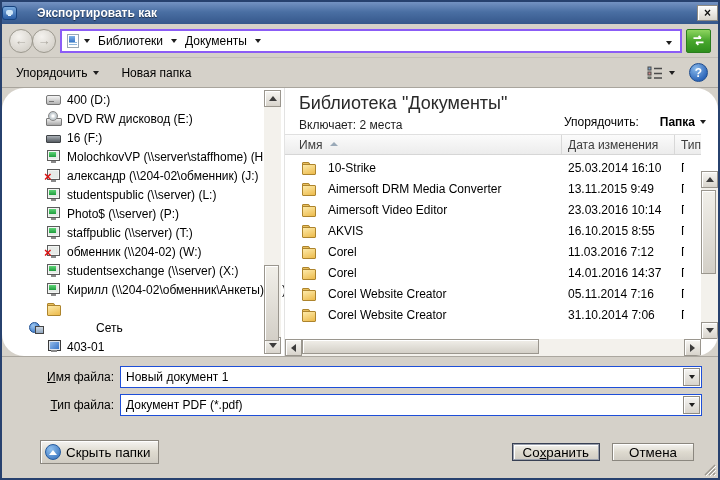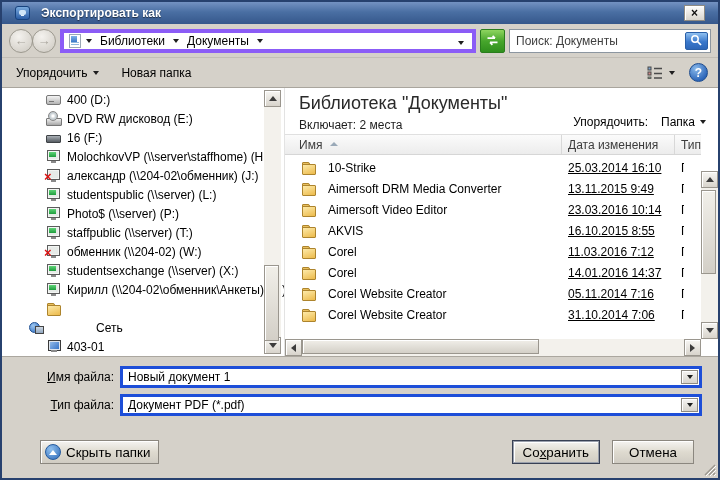--- a/index.html
+++ b/index.html
@@ -1,50 +1,50 @@
 <!DOCTYPE html>
 <html><head>
 <meta charset="utf-8">
 <style>
   html,body{margin:0;padding:0;background:#fff;}
   body{font-family:"Liberation Sans",sans-serif;font-size:12px;color:#000;}
   *{box-sizing:border-box;}
   .dialog{width:720px;height:480px;border:2px solid #27416e;background:#d5d1c9;display:flex;flex-direction:column;position:relative;}
 
   
-  .titlebar{height:22px;background:linear-gradient(#7492c2 0%,#4a6fa3 45%,#35578b 100%);display:flex;align-items:center;padding:0 13px;gap:11px;flex:0 0 auto;}
+  .titlebar{height:22px;background:linear-gradient(#7492c2 0%,#4a6fa3 45%,#35578b 100%);display:flex;align-items:center;padding:0 0;gap:20px;flex:0 0 auto;}
   .appico{width:15px;height:14px;border-radius:3px;background:linear-gradient(#79aade,#2b5ea6);border:1px solid #16427e;position:relative;flex:0 0 15px;}
   .appico::after{content:"";position:absolute;left:3px;top:3px;width:7px;height:5px;border-radius:2px;background:#cfe6f8;box-shadow:0 3px 0 -2px #e9f3fb;}
   .title{flex:1;color:#fff;font-weight:bold;text-shadow:0 1px 1px rgba(0,0,0,.55);white-space:nowrap;}
   .closebtn{width:21px;height:16px;background:linear-gradient(#fdfdfc,#d9d5cd);border:1px solid #8e8a82;box-shadow:inset 1px 1px 0 #fff;display:flex;align-items:center;justify-content:center;font-weight:bold;font-size:12px;line-height:1;color:#111;}
 
   
   .navrow{height:34px;display:flex;align-items:center;padding:0 7px;gap:4px;border-bottom:1px solid #c2beb6;flex:0 0 auto;}
   .navcirc{width:24px;height:24px;border-radius:50%;border:1px solid #9c998f;background:radial-gradient(circle at 40% 30%,#f4f2ee,#ccc8c0);display:flex;align-items:center;justify-content:center;color:#aaa69d;font-size:13px;flex:0 0 24px;}
   .navcirc.fwd{margin-left:-5px;}
-  .addrbar{flex:1;height:24px;background:#fff;border:4px solid #8b5cf6;display:flex;align-items:center;padding:0 5px;gap:5px;overflow:hidden;}
+  .addrbar{flex:1;height:24px;background:#fff;border:2px solid #8b5cf6;display:flex;align-items:center;padding:0 5px;gap:5px;overflow:hidden;}
   .addrico{width:12px;height:14px;background:#fff;border:1px solid #9aa7b5;position:relative;flex:0 0 12px;}
   .addrico::before{content:"";position:absolute;left:1px;bottom:2px;width:8px;height:1px;background:#8fb6dd;box-shadow:0 -2px 0 #8fb6dd;}
   .addrico::after{content:"";position:absolute;left:1px;top:1px;width:6px;height:6px;background:linear-gradient(#7fb2e8,#3a78c8);}
   .tri-dd{width:0;height:0;border-left:3px solid transparent;border-right:3px solid transparent;border-top:4px solid #1e1e1e;display:inline-block;}
   .crumb{padding:2px 3px;white-space:nowrap;}
   .addr-hist{margin-left:auto;padding:0 3px;}
   .refreshbtn{width:25px;height:24px;border:1px solid #2a7d1d;border-radius:2px;background:linear-gradient(#8ed55f,#47a62c 50%,#2f8f1d);display:flex;align-items:center;justify-content:center;flex:0 0 25px;}
   .searchbox{width:202px;height:24px;background:#fff;border:1px solid #8c96a0;position:relative;display:flex;align-items:center;flex:0 0 202px;}
   .searchbox input{border:0;outline:0;background:transparent;font:12px "Liberation Sans",sans-serif;color:#3f3f3f;padding:0 26px 0 6px;width:100%;}
   .searchbtn{position:absolute;right:2px;top:2px;bottom:2px;width:23px;border:1px solid #2a5fa8;border-radius:2px;background:linear-gradient(#8fc0f0,#3a78cc 55%,#2d66b8);display:flex;align-items:center;justify-content:center;}
 
   
   .toolbar{height:30px;display:flex;align-items:center;padding:0 10px;gap:14px;border-bottom:1px solid #a9a59d;flex:0 0 auto;}
   .tbitem{display:flex;align-items:center;gap:6px;padding:3px 4px;white-space:nowrap;}
   .tb-right{margin-left:auto;display:flex;align-items:center;gap:10px;}
   .helpbtn{width:19px;height:19px;border-radius:50%;background:radial-gradient(circle at 35% 28%,#8ab9ea,#2b64b8 75%);border:1px solid #1d4c8f;color:#fff;font-weight:bold;font-size:12px;display:flex;align-items:center;justify-content:center;}
 
   
-  .content{flex:1;display:flex;background:#fff;overflow:hidden;position:relative;}
+  .content{flex:1;display:flex;background:#fff;overflow:hidden;position:relative;border-radius:22px;}
 
   .tree{width:282px;flex:0 0 282px;position:relative;overflow:hidden;padding-top:2px;}
   .titem{height:19px;display:flex;align-items:center;white-space:nowrap;}
   .titem.lvl2{padding-left:44px;}
   .titem.lvl1{padding-left:27px;gap:46px;}
   .tico{position:relative;width:16px;height:15px;flex:0 0 16px;margin-right:5px;}
   .ic-drive::before{content:"";position:absolute;left:0;top:3px;width:13px;height:8px;border:1px solid #777;border-radius:2px;background:linear-gradient(#f4f4f4,#b5b5b5);}
   .ic-drive::after{content:"";position:absolute;left:3px;top:9px;width:5px;height:1px;background:#777;}
   .ic-dvd::before{content:"";position:absolute;left:0;top:7px;width:14px;height:6px;border:1px solid #777;border-radius:1px;background:linear-gradient(#eee,#a8a8a8);}
   .ic-dvd::after{content:"";position:absolute;left:2px;top:0;width:8px;height:8px;border-radius:50%;border:1px solid #888;background:radial-gradient(circle at 50% 50%,#fff 15%,#cfd6da 45%,#a8b1b6);}
@@ -70,53 +70,53 @@
   .vscroll{position:absolute;top:2px;bottom:2px;width:17px;background:#f3f1ec;z-index:5;display:flex;flex-direction:column;justify-content:space-between;}
   .vscroll .mid{flex:1;position:relative;}
   .tree .vscroll{right:3px;}
 
   .filepane{flex:1;position:relative;border-left:1px solid #e3e3e3;display:flex;flex-direction:column;overflow:hidden;}
   .panehead{padding:5px 12px 2px 14px;display:flex;flex:0 0 auto;}
   .libtitle{font-size:18px;color:#2a2a2a;white-space:nowrap;}
   .includes{margin-top:4px;color:#1e1e1e;}
   .includes b{font-weight:normal;}
   .arrange{margin-left:auto;margin-top:18px;display:flex;align-items:center;gap:5px;white-space:nowrap;}
-  .arrange .val{margin-left:8px;}
+  .arrange .val{margin-left:16px;font-weight:bold;}
 
   .colheads{display:flex;height:21px;flex:0 0 auto;background:linear-gradient(#fbfbfb,#ececec);border-top:1px solid #e0e0e0;border-bottom:1px solid #d6d6d6;margin-right:17px;color:#3c3c3c;}
   .colh{display:flex;align-items:center;border-right:1px solid #d8d8d8;padding-left:6px;overflow:hidden;white-space:nowrap;}
   .colh.name{width:277px;padding-left:14px;text-align:center;}
   .colh.date{width:113px;}
   .colh.type{flex:1;border-right:none;}
   .sortup{width:0;height:0;border-left:4px solid transparent;border-right:4px solid transparent;border-bottom:4px solid #9aa9b8;margin-left:8px;margin-top:-2px;}
 
   .rows{flex:1;overflow:hidden;margin-right:34px;padding-top:2px;}
   .frow{display:flex;height:21px;align-items:center;white-space:nowrap;}
   .c-name{width:277px;display:flex;align-items:center;padding-left:16px;gap:6px;overflow:hidden;}
-  .c-date{width:113px;padding-left:6px;text-decoration:underline;}
+  .c-date{width:113px;padding-left:6px;}
   .c-type{flex:1;overflow:hidden;padding-left:6px;}
 
   .filepane .vscroll{right:0;top:83px;bottom:17px;}
   .hscroll{position:absolute;left:0;right:17px;bottom:0;height:17px;background:#f3f1ec;display:flex;z-index:5;}
   .hscroll .mid{flex:1;position:relative;}
   .hthumb{position:absolute;top:0;height:15px;background:linear-gradient(#f1efe9,#d3cfc7);border:1px solid #9a968e;box-shadow:inset 1px 1px 0 #fff;}
 
   
   .fields{flex:0 0 auto;padding:9px 0 4px 0;border-top:1px solid #aba79f;}
   .fieldrow{display:flex;align-items:center;margin:0 16px 6px 0;}
   .flabel{width:112px;text-align:right;margin-right:6px;white-space:nowrap;}
   .u{text-decoration:underline;}
-  .combo{flex:1;height:22px;background:#fff;border:3px solid #1d4ed8;position:relative;display:flex;align-items:center;}
+  .combo{flex:1;height:22px;background:#fff;border:1px solid #1d4ed8;position:relative;display:flex;align-items:center;}
   .combo input{flex:1;border:0;outline:0;font:12px "Liberation Sans",sans-serif;padding:0 22px 0 5px;width:100%;}
   .combo .cval{padding-left:5px;}
   .combo .drop{position:absolute;right:1px;top:1px;bottom:1px;width:17px;background:linear-gradient(#f5f4f2,#d8d4cc);border:1px solid #8e8a82;box-shadow:inset 1px 1px 0 #fff;display:flex;align-items:center;justify-content:center;}
 
   
   .btnbar{flex:0 0 auto;height:52px;display:flex;align-items:center;padding:0 24px;position:relative;}
-  .btn{height:24px;min-width:82px;padding:0 10px;background:linear-gradient(#f5f4f1,#dedacf 50%,#d0ccc3);border:1px solid #8b877f;box-shadow:inset 1px 1px 0 #fff;display:inline-flex;align-items:center;justify-content:center;white-space:nowrap;}
+  .btn{height:18px;min-width:82px;padding:0 10px;background:linear-gradient(#f5f4f1,#dedacf 50%,#d0ccc3);border:1px solid #8b877f;box-shadow:inset 1px 1px 0 #fff;display:inline-flex;align-items:center;justify-content:center;white-space:nowrap;}
   .btn-default{border:1px solid #384054;box-shadow:inset 0 0 0 1px #9aa0ac,inset 2px 2px 0 #fff;}
   .btn-hide{height:24px;min-width:0;margin-left:14px;padding:0 8px 0 4px;gap:5px;}
   .circ-up{width:16px;height:16px;border-radius:50%;background:radial-gradient(circle at 35% 30%,#8fc0ee,#2f6ab8);border:1px solid #245a9e;display:flex;align-items:center;justify-content:center;flex:0 0 16px;}
   .tri-up-w{width:0;height:0;border-left:4px solid transparent;border-right:4px solid transparent;border-bottom:5px solid #fff;}
   .spacer{flex:1;}
   .btn+.btn{margin-left:12px;}
   .grip{position:absolute;right:2px;bottom:2px;}
 </style>
 </head>
 <body>
@@ -139,29 +139,20 @@
       <span class="tri-dd"></span>
       <span class="crumb">Документы</span>
       <span class="tri-dd"></span>
       <span class="addr-hist"><span class="tri-dd"></span></span>
     </div>
     <span class="refreshbtn">
       <svg width="13" height="11" viewBox="0 0 13 11">
           <path d="M1.5 3.2 h7.5 M9 3.2 l-2.4 -2.4 M11.5 7.4 h-7.5 M4 7.4 l2.4 2.4" stroke="#fff" stroke-width="1.7" fill="none"></path>
         </svg>
     </span>
-    <div class="searchbox">
-      <input value="Поиск: Документы" style="">
-      <span class="searchbtn">
-        <svg width="13" height="13" viewBox="0 0 13 13">
-            <circle cx="5" cy="5" r="3.2" stroke="#fff" stroke-width="1.5" fill="none"></circle>
-            <path d="M7.5 7.5 L11 11" stroke="#fff" stroke-width="1.7"></path>
-          </svg>
-      </span>
-    </div>
   </div>
 
   <div class="toolbar">
     <span class="tbitem">
       <span>Упорядочить</span>
       <span class="tri-dd"></span>
     </span>
     <span class="tbitem">
       <span>Новая папка</span>
     </span>

